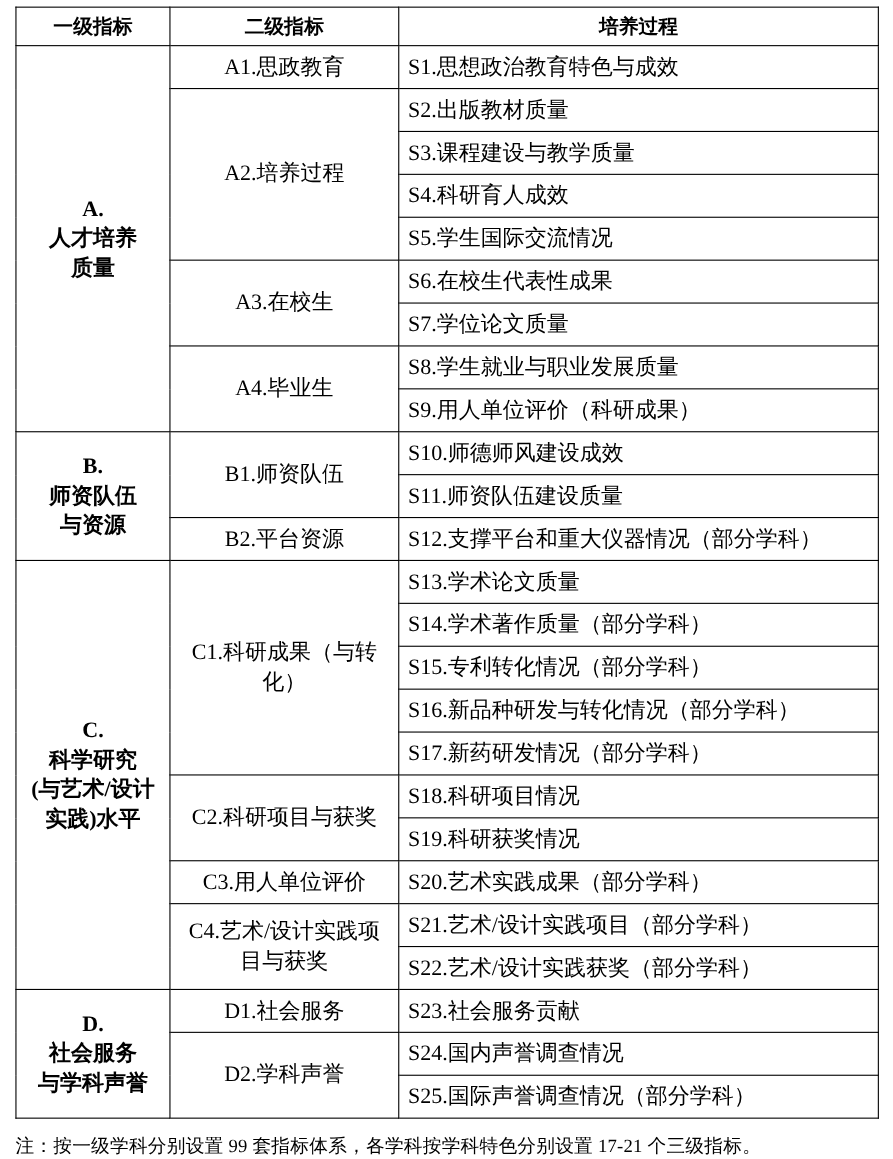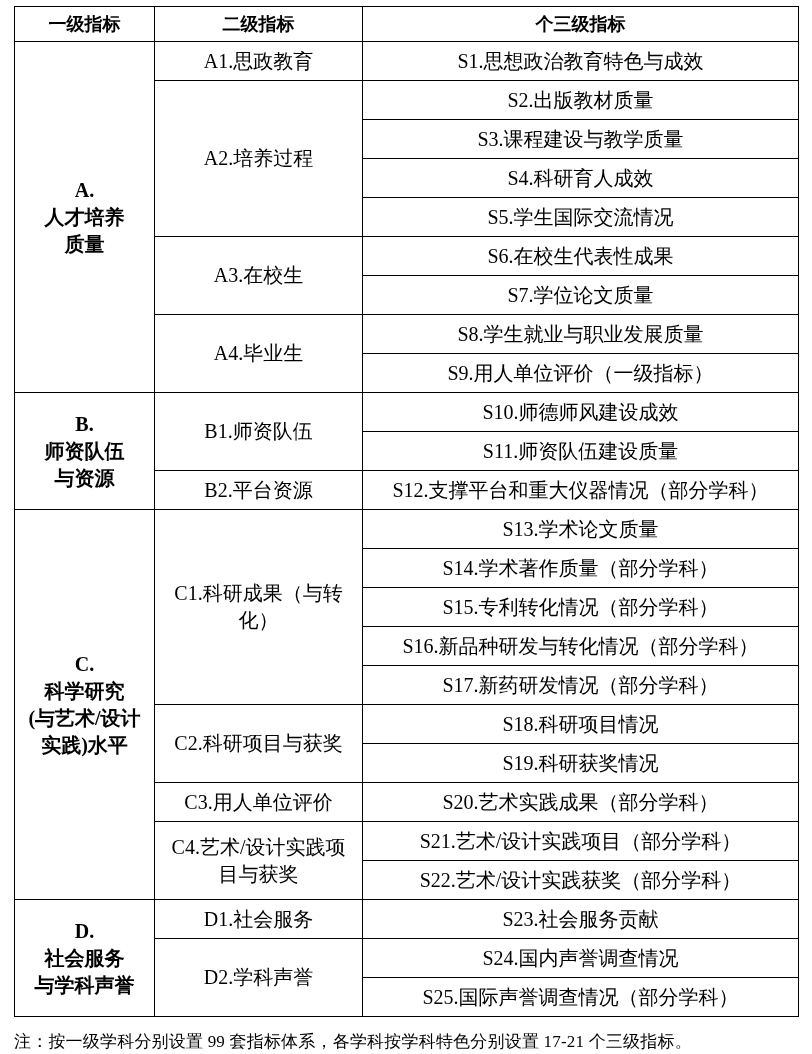--- a/index.html
+++ b/index.html
@@ -47,21 +47,21 @@
     font-weight: bold;
     font-size: 18px;
     line-height: 1.55;
   }
   td.lvl2 {
     text-align: center;
     font-size: 17px;
     line-height: 1.5;
   }
   td.lvl3 {
-    text-align: center;
+    text-align: left;
     font-size: 17px;
     height: 38px;
   }
   .note {
     margin-top: 12px;
     font-size: 17px;
     line-height: 1.5;
     letter-spacing: 0.2px;
   }
 </style>
@@ -73,21 +73,21 @@
   <table class="matrix">
     <colgroup>
       <col class="c1">
         <col class="c2">
         <col class="c3">
     </colgroup>
     <thead>
       <tr>
         <th>一级指标</th>
         <th>二级指标</th>
-        <th>个三级指标</th>
+        <th>培养过程</th>
       </tr>
     </thead>
     <tbody>
         <tr>
           <td class="lvl1" rowspan="9">A.<br>人才培养<br>质量</td>
           <td class="lvl2" rowspan="1">A1.思政教育</td>
           <td class="lvl3">S1.思想政治教育特色与成效</td>
         </tr>
         <tr>
           <td class="lvl2" rowspan="4">A2.培养过程</td>
@@ -107,21 +107,21 @@
           <td class="lvl3">S6.在校生代表性成果</td>
         </tr>
         <tr>
           <td class="lvl3">S7.学位论文质量</td>
         </tr>
         <tr>
           <td class="lvl2" rowspan="2">A4.毕业生</td>
           <td class="lvl3">S8.学生就业与职业发展质量</td>
         </tr>
         <tr>
-          <td class="lvl3">S9.用人单位评价（一级指标）</td>
+          <td class="lvl3">S9.用人单位评价（科研成果）</td>
         </tr>
         <tr>
           <td class="lvl1" rowspan="3">B.<br>师资队伍<br>与资源</td>
           <td class="lvl2" rowspan="2">B1.师资队伍</td>
           <td class="lvl3">S10.师德师风建设成效</td>
         </tr>
         <tr>
           <td class="lvl3">S11.师资队伍建设质量</td>
         </tr>
         <tr>

